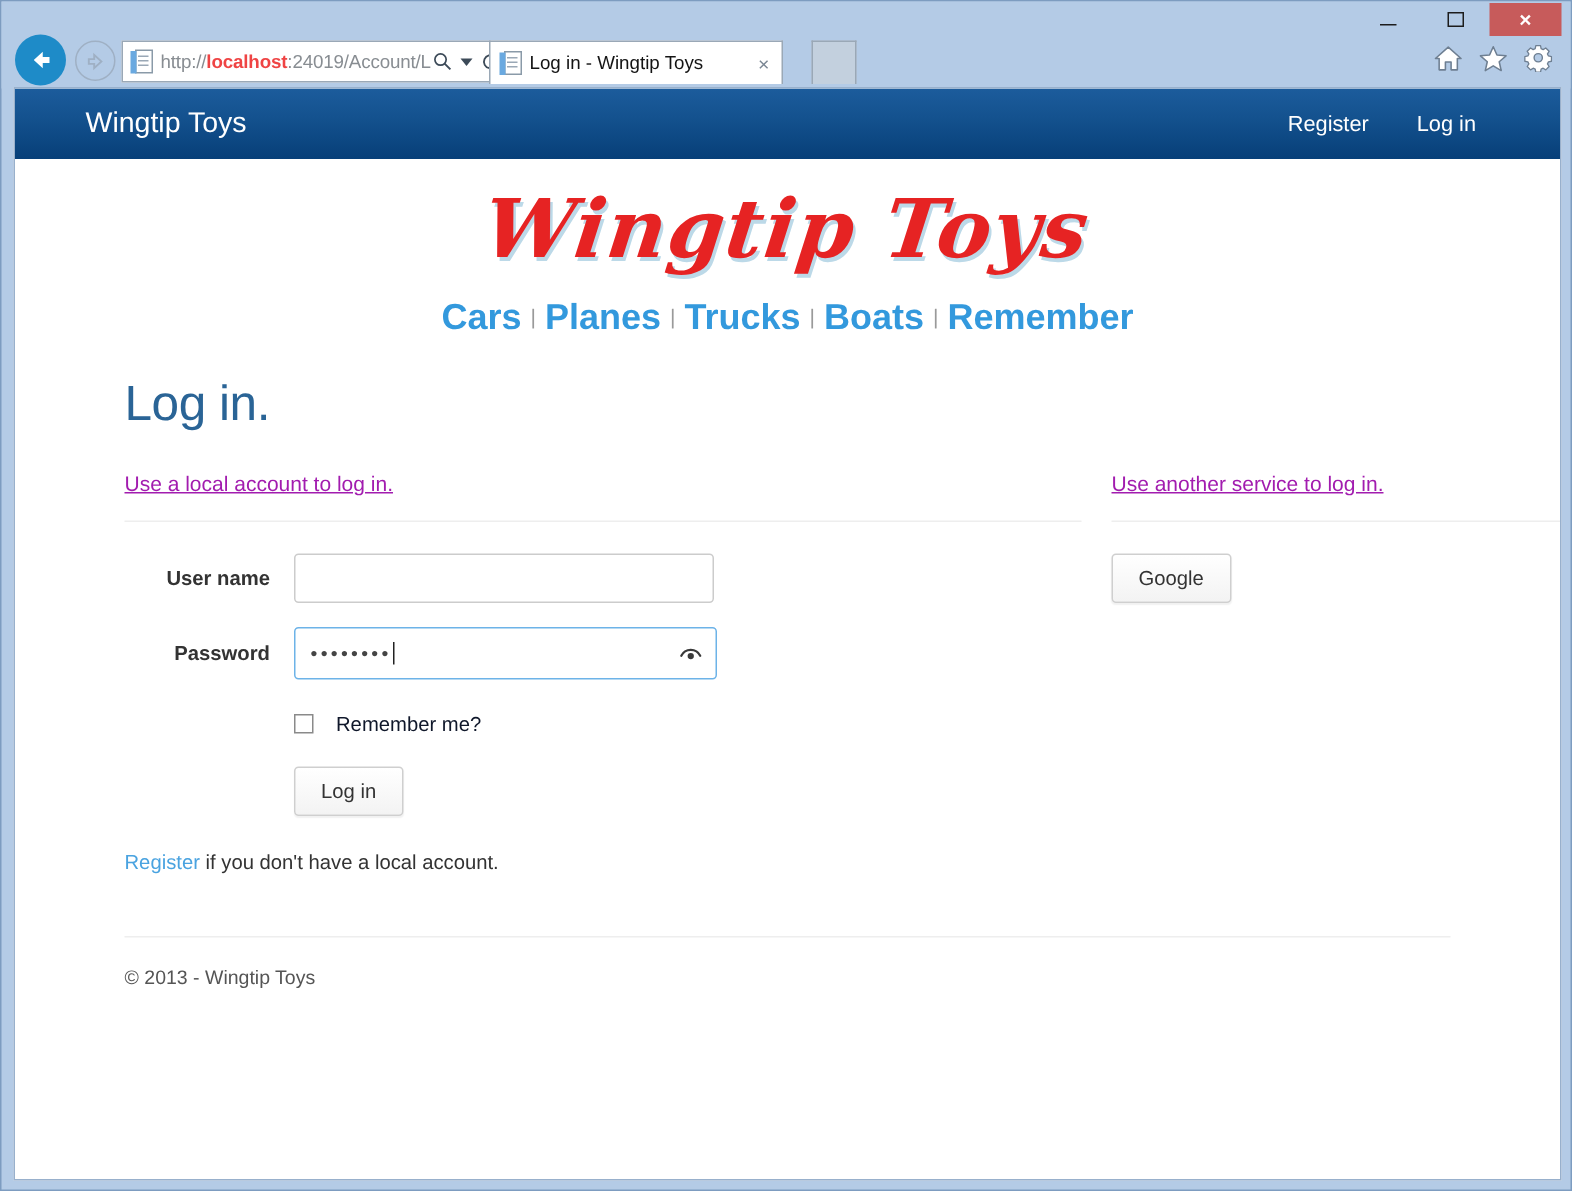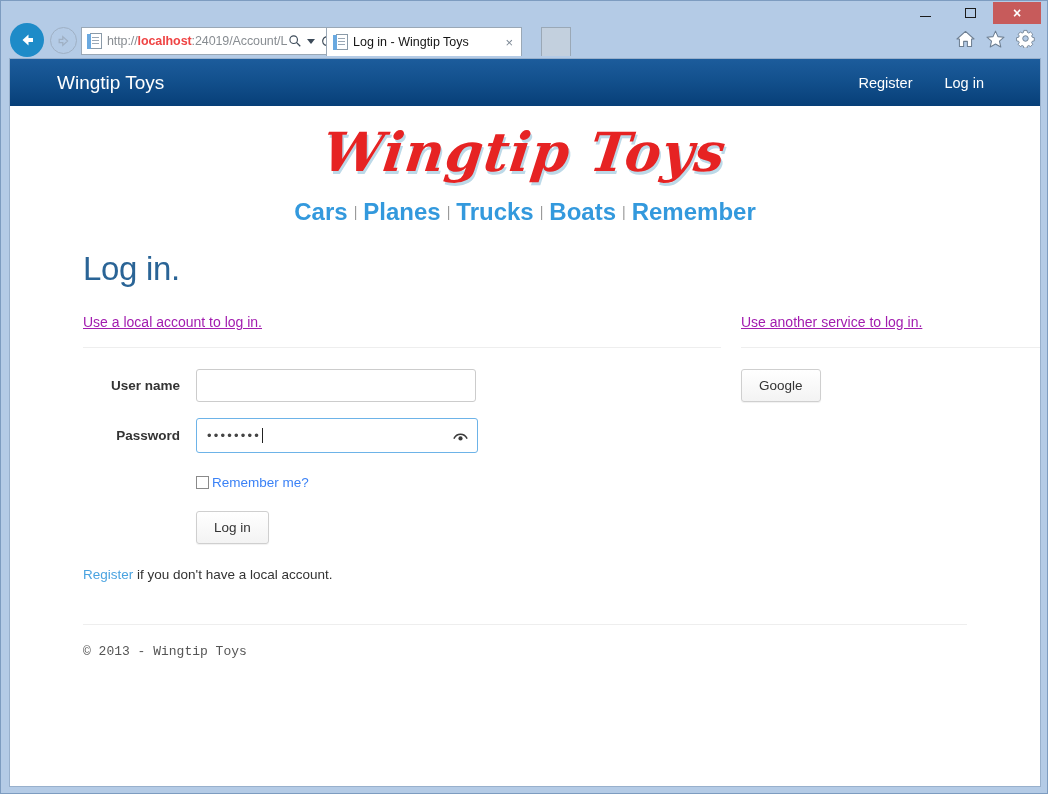--- a/index.html
+++ b/index.html
@@ -439,22 +439,22 @@
   .cbox {
     width: 13px; height: 13px;
     border: 1px solid #8a8a8a;
     background: #ffffff;
     box-sizing: border-box;
     cursor: pointer;
     flex: 0 0 auto;
   }
   .check-label {
     font-size: 13.5px;
-    color: #3b82f6;
-    margin-left: 3px;
+    color: #0f172a;
+    margin-left: 15px;
     cursor: pointer;
   }
 
   .btn {
     display: inline-block;
     background: linear-gradient(to bottom, #ffffff 0%, #f3f3f3 100%);
     border: 1px solid #cfcfcf;
     border-radius: 3px;
     color: #333333;
     font-size: 13.5px;
@@ -477,21 +477,20 @@
   }
 
   .btn-row-right { margin-top: 21px; }
 
   footer.site-footer {
     margin: 0 38px;
     padding-top: 19px;
     border-top: 1px solid #eeeeee;
     position: relative;
     top: 28px;
-    font-family: Liberation Mono, monospace;
   }
   footer.site-footer p {
     margin: 0;
     font-size: 13px;
     color: #555555;
   }
 </style>
 </head>
 <body>
 

